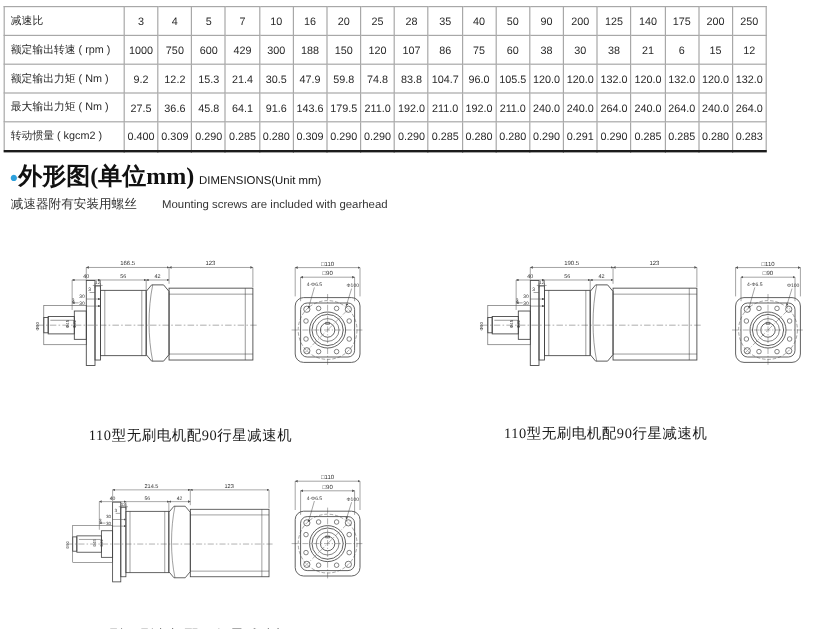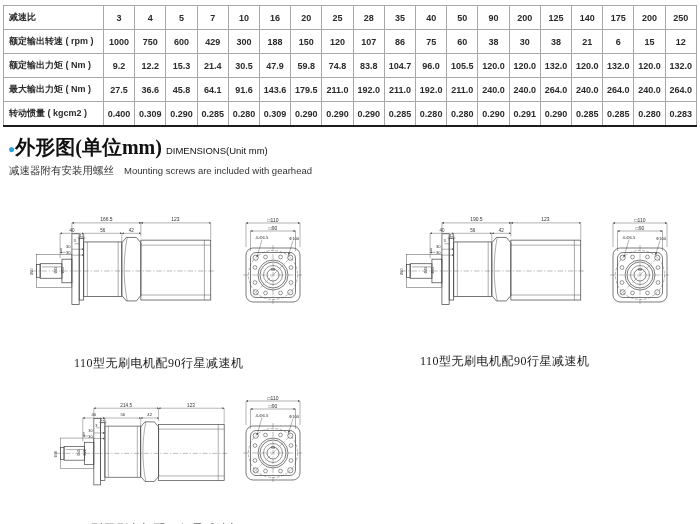--- a/index.html
+++ b/index.html
@@ -4,38 +4,38 @@
 <style>
   html,body{margin:0;padding:0;}
   body{
     width:700px;height:524px;position:relative;background:#ffffff;
     font-family:"Liberation Sans","DejaVu Sans",sans-serif;color:#222;
     overflow:hidden;
   }
   
   #spec-table{
     border-collapse:collapse;table-layout:fixed;
-    width:694px;margin:5px 0 0 3px;
-    border:1px solid #8f8f8f;border-bottom:2px solid #1c1c1c;font-weight:bold;
+    width:636px;margin:5px 0 0 3px;
+    border:1px solid #8f8f8f;border-bottom:2px solid #1c1c1c;
   }
   #spec-table td{
     border:1px solid #a8a8a8;height:23px;padding:0 1px;
     font-size:9px;text-align:center;color:#2a2a2a;white-space:nowrap;overflow:hidden;
   }
   #spec-table td.rowlabel{
     width:93px;text-align:left;padding-left:5px;
   }
   
   #dim-heading{margin:12px 0 0 8px;line-height:16px;}
   #dim-heading .bullet{color:#2da0dc;font-size:12px;vertical-align:1px;}
   #dim-heading .cn{font-weight:bold;font-size:20px;color:#111;font-family:Liberation Serif, serif;}
   #dim-heading .en{font-weight:normal;font-size:9.5px;color:#111;margin-left:4px;}
   #dim-note{margin:1px 0 0 9px;}
   #dim-note .cn{font-size:10.5px;color:#333;}
-  #dim-note .en{font-size:9.5px;color:#333;margin-left:10px;}
+  #dim-note .en{font-size:9.5px;color:#333;margin-left:21px;}
   
   .draw{position:absolute;}
   #g1-side {left:20px; top:212px;}
   #g1-front{left:241px;top:216px;}
   #g2-side {left:390px;top:212px;}
   #g2-front{left:608px;top:216px;}
   #g3-side {left:45px; top:398px;}
   #g3-front{left:241px;top:394px;}
   .caption{
     position:absolute;font-family:"Liberation Serif","DejaVu Serif",serif;

